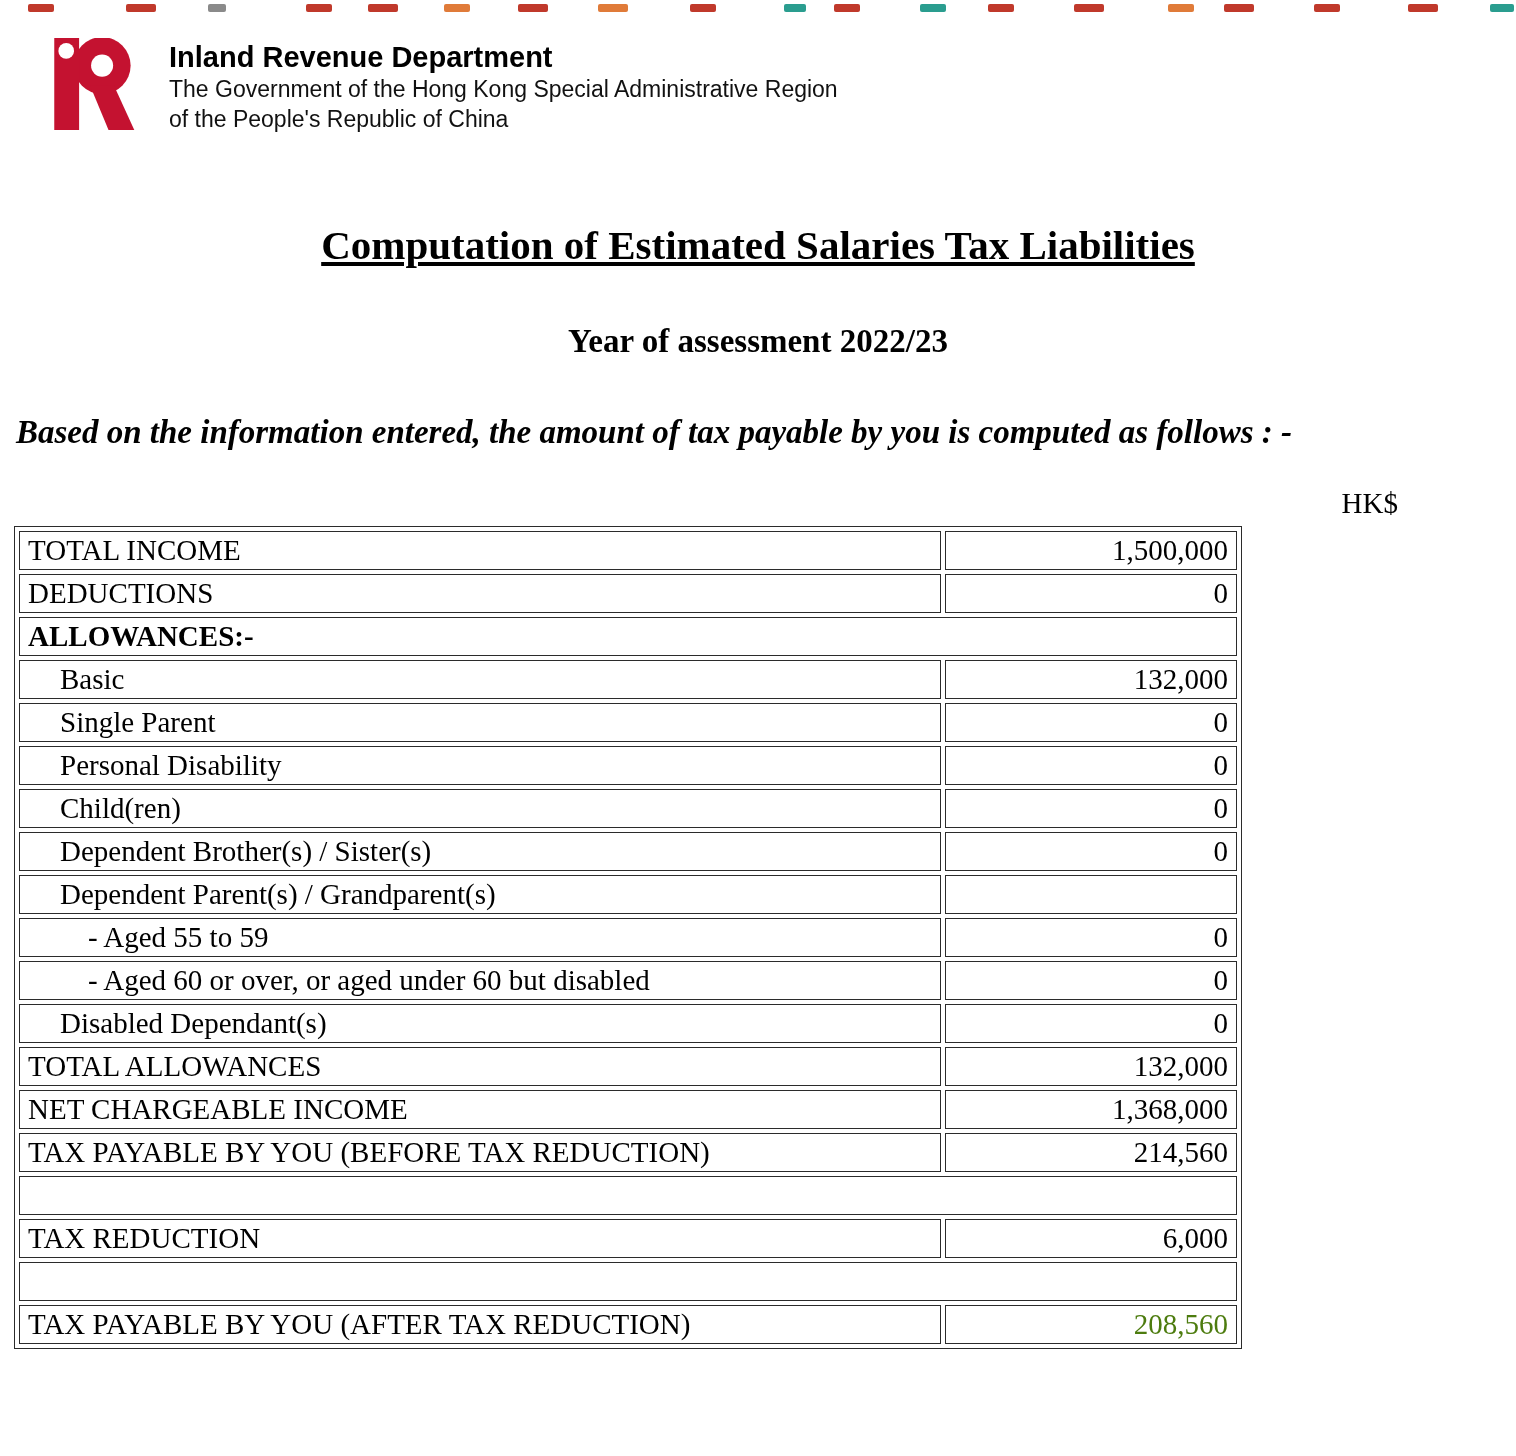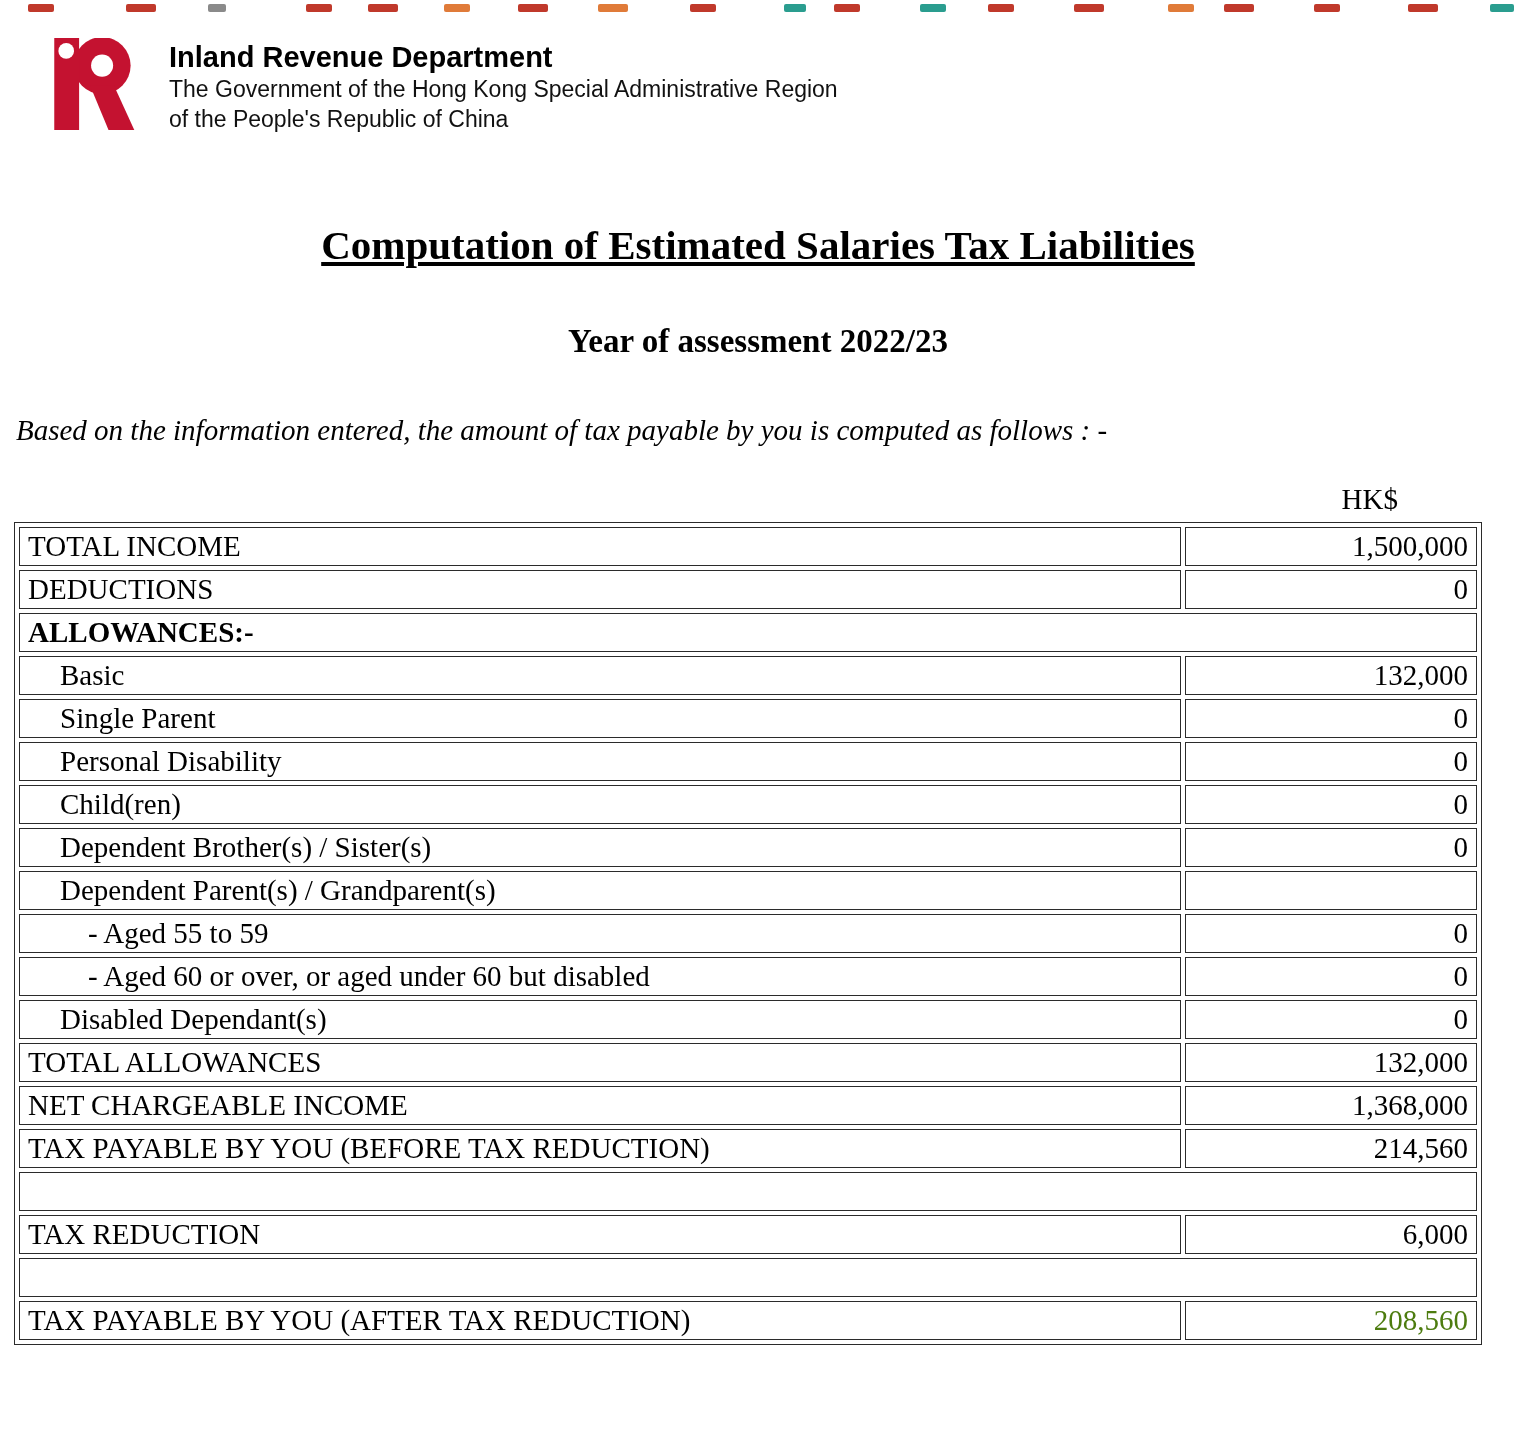--- a/index.html
+++ b/index.html
@@ -39,36 +39,36 @@
     text-decoration: underline;
     margin-top: 86px;
   }
   .sub-title {
     text-align: center;
     font-size: 33px;
     font-weight: bold;
     margin-top: 54px;
   }
   .intro-line {
-    font-size: 29px;
-    font-weight: normal;
+    font-size: 33px;
+    font-weight: bold;
     font-style: italic;
     margin: 54px 0 17px 16px;
   }
   .currency-label {
     text-align: right;
     padding-right: 118px;
     font-size: 29px;
     margin-top: 36px;
   }
 
   
   table.tax-table {
     margin: 6px 0 0 14px;
-    width: 1468px;
+    width: 1228px;
     border-collapse: separate;
     border-spacing: 4px;
     border: 1px solid #2b2b2b;
     font-size: 29px;
   }
   table.tax-table td {
     border: 1px solid #2b2b2b;
     padding: 2px 8px;
     height: 38px;
     background: #fff;

